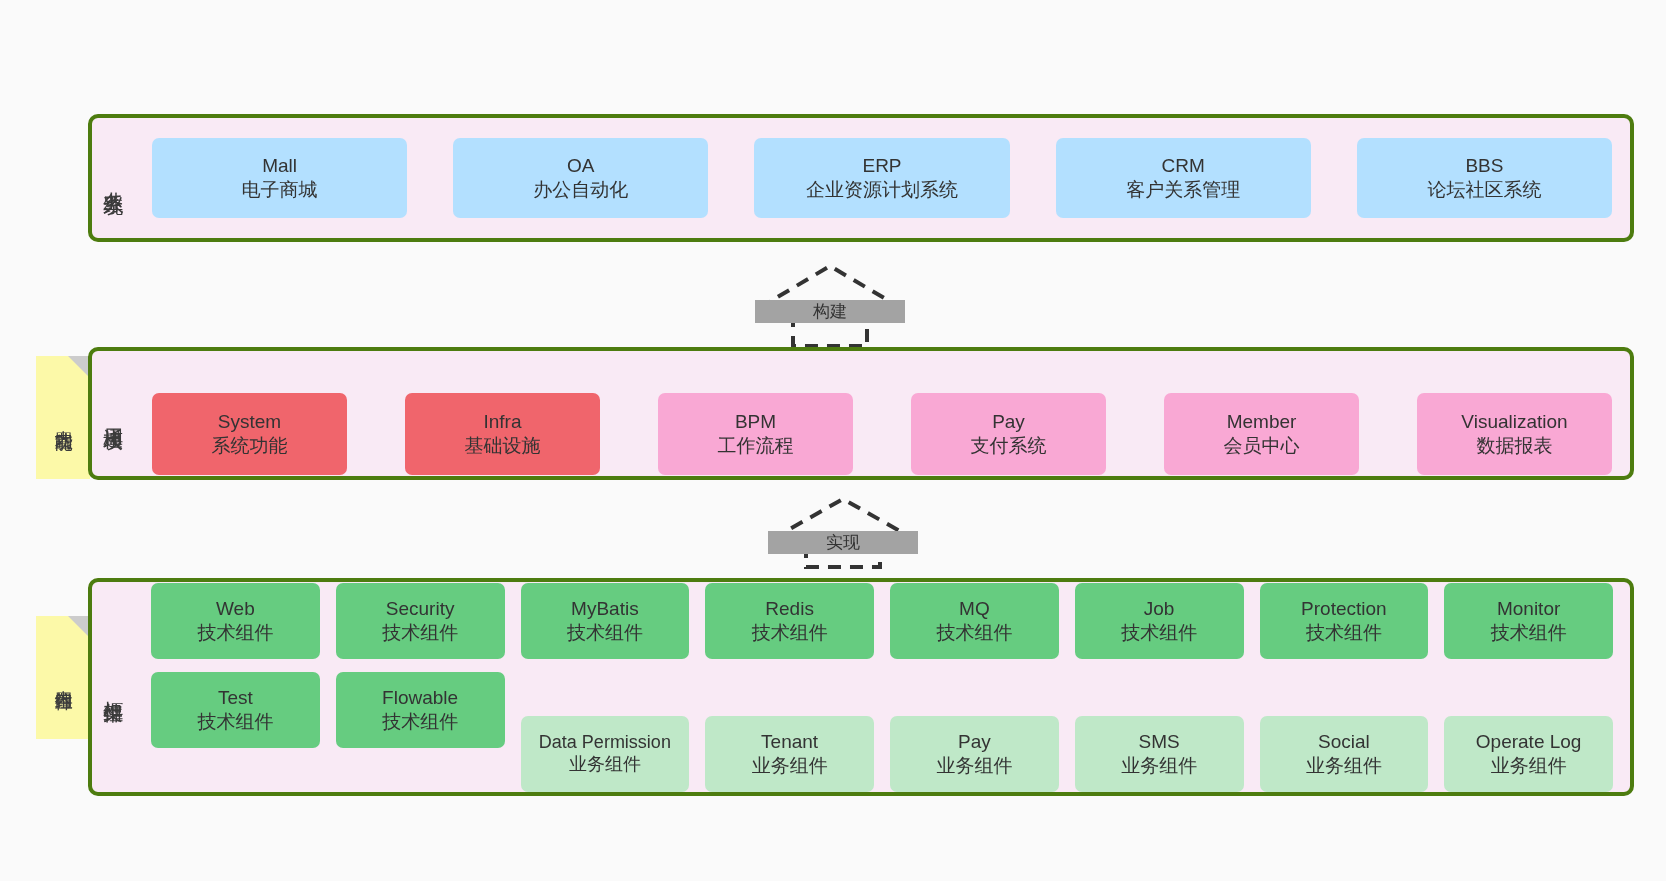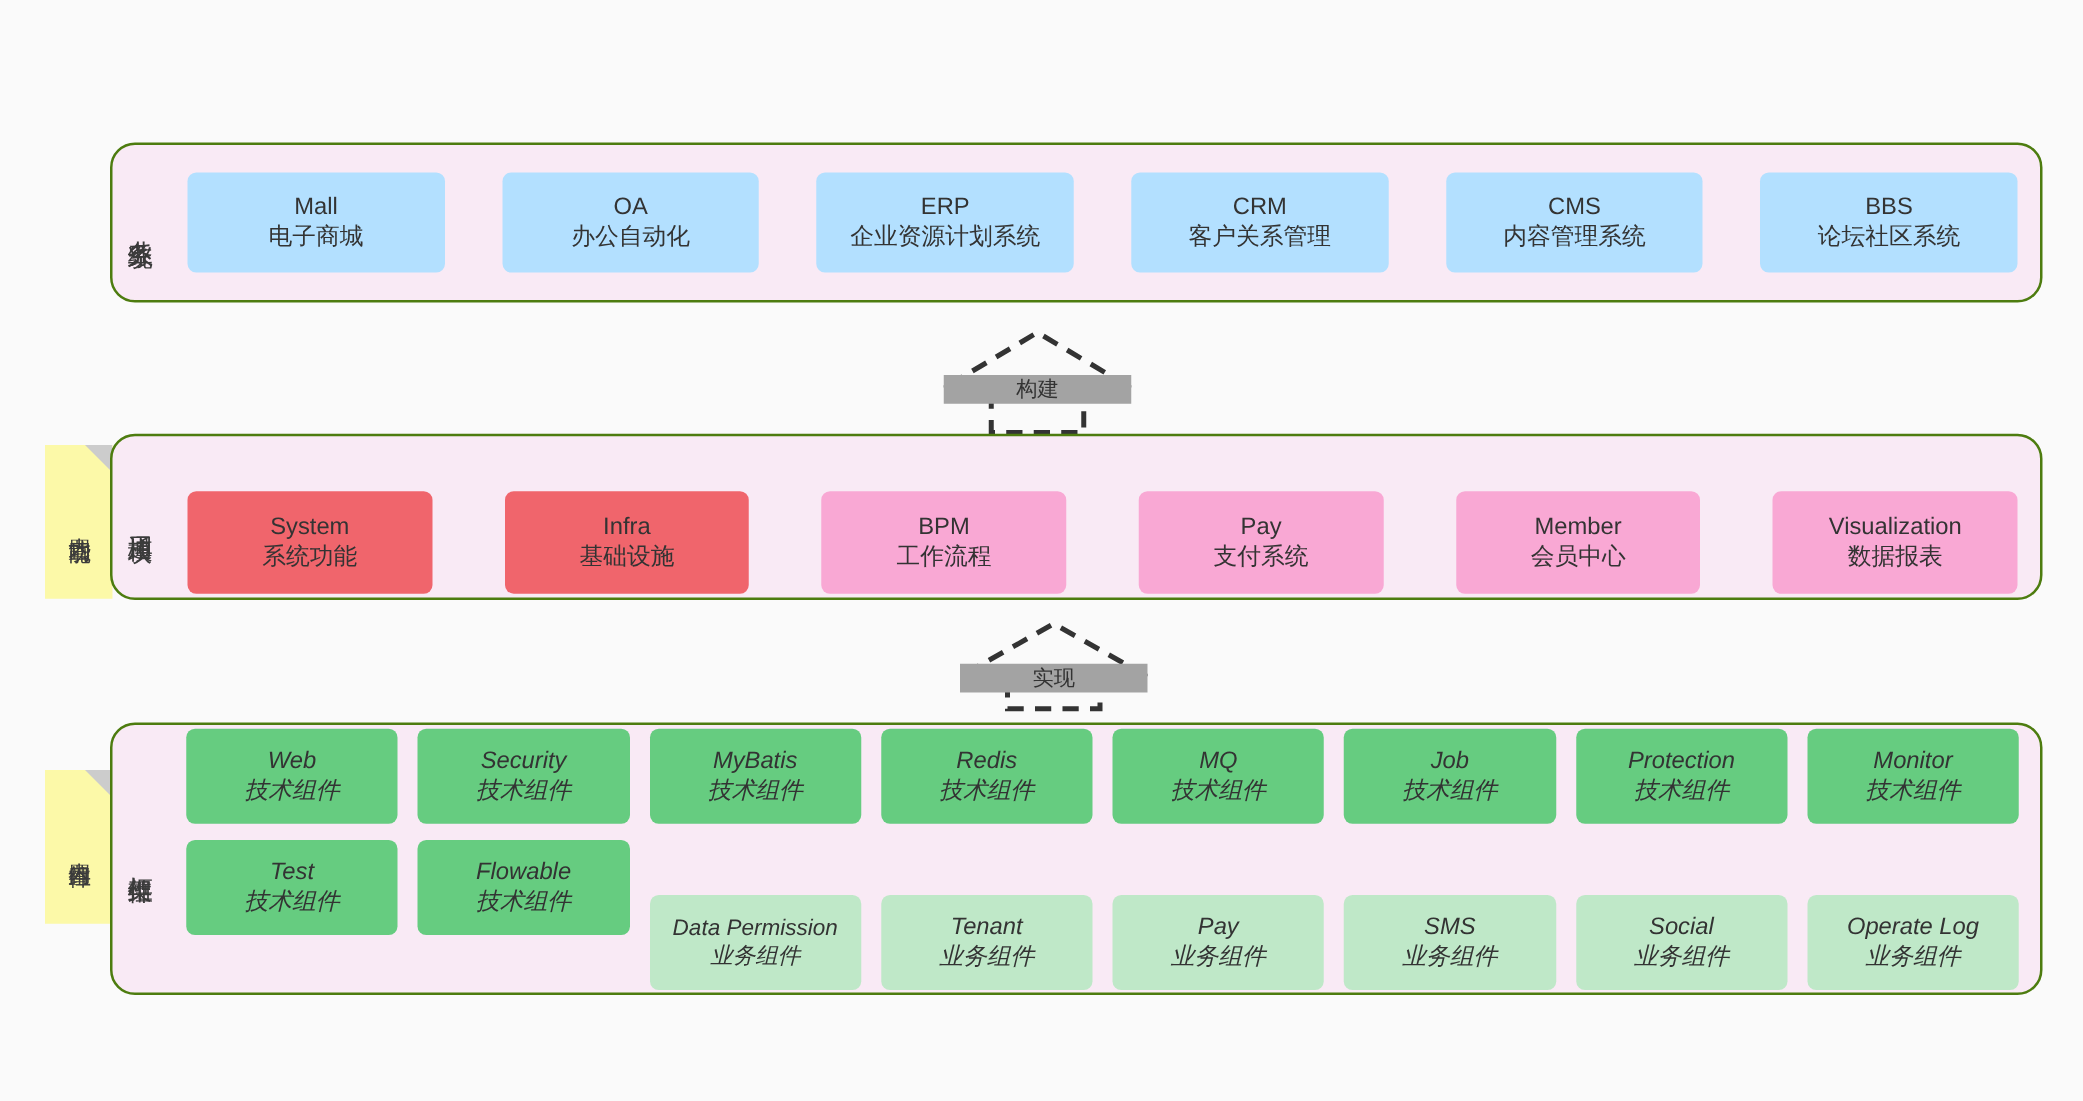--- a/index.html
+++ b/index.html
@@ -18,22 +18,22 @@
 
   .canvas {
     position: absolute;
     inset: 0;
   }
 
   
   .layer {
     position: absolute;
     background: #f9eaf5;
-    border: 2px solid #4d7c0f;
-    border-radius: 20px;
+    border: 4px solid #4d7c0f;
+    border-radius: 10px;
     box-sizing: border-box;
     display: flex;
     align-items: stretch;
   }
 
   .layer-label {
     flex: 0 0 auto;
     width: 42px;
     display: flex;
     align-items: center;
@@ -96,21 +96,21 @@
   .layer-common .cards { gap: 58px; padding: 0 18px; margin-top: 40px; }
   .layer-common .card {
     flex: 1 1 0;
     height: 82px;
   }
   .card.red-strong { background: #f0656c; }
   .card.red-light  { background: #f9a8d4; }
 
   
   .layer-framework .cards { padding: 0 17px; }
-  .layer-framework .row { gap: 16px; font-style: italic; }
+  .layer-framework .row { gap: 16px; }
   .layer-framework .card {
     flex: 1 1 0;
     height: 76px;
   }
   .card.green-strong { background: #66cc80; }
   .card.green-light  { background: #bfe8c8; margin-top: 44px; }
   .card.three-line { font-size: 18px; line-height: 1.2; }
 
   
   .sticky {
@@ -175,24 +175,20 @@
       </div>
       <div class="card">
         <span class="en">ERP</span>
         <span class="cn">企业资源计划系统</span>
       </div>
       <div class="card">
         <span class="en">CRM</span>
         <span class="cn">客户关系管理</span>
       </div>
       <div class="card">
-        <span class="en">CMS</span>
-        <span class="cn">内容管理系统</span>
-      </div>
-      <div class="card">
         <span class="en">BBS</span>
         <span class="cn">论坛社区系统</span>
       </div>
     </div>
   </div>
 
   <div class="arrow" style="left:755px; top:262px; width:150px; height:88px;">
     <svg width="150" height="88" viewBox="0 0 150 88" fill="none">
       <path d="M4 46 L75 4 L146 46 L112 46 L112 84 L38 84 L38 46 Z" stroke="#333333" stroke-width="4" fill="none" stroke-dasharray="13 9" stroke-linejoin="miter"></path>
     </svg>

